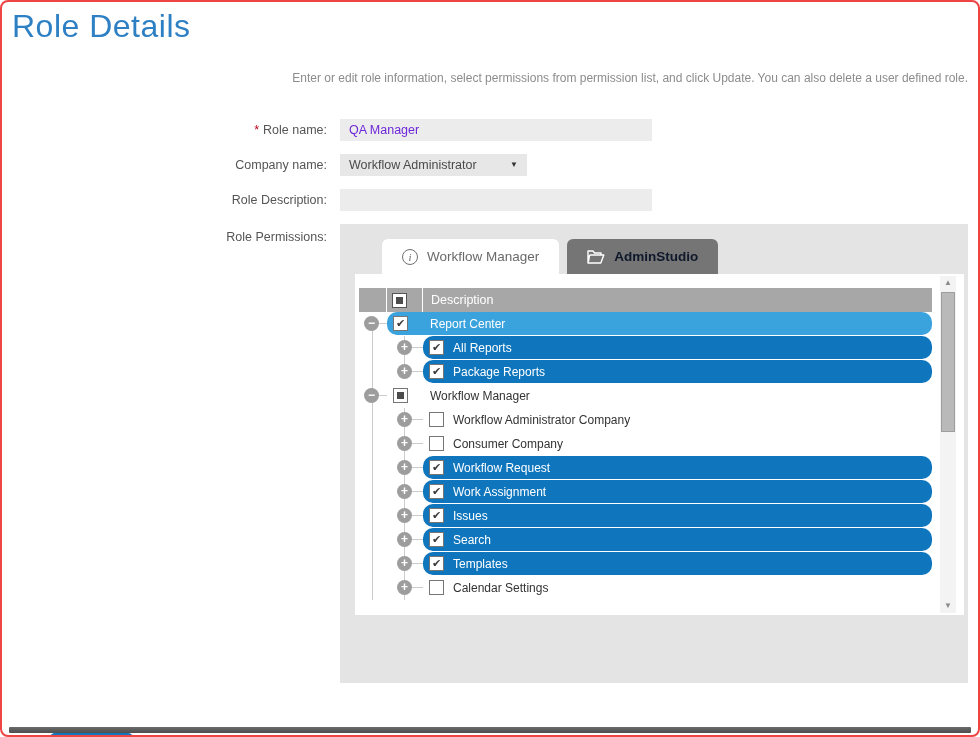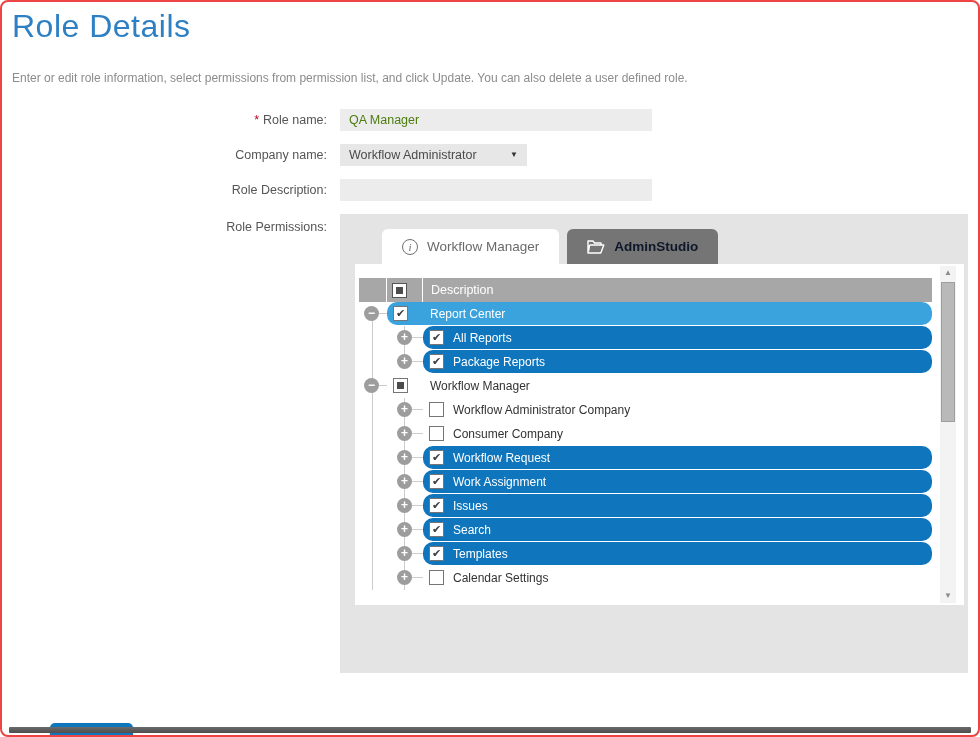--- a/index.html
+++ b/index.html
@@ -10,29 +10,29 @@
     position:relative; width:980px; height:737px;
     background:#fff; border:2px solid #ef4444; border-radius:8px;
     overflow:hidden; padding:6px 10px 0 10px;
   }
   .bottom-edge {
     position:absolute; left:7px; right:7px; bottom:2px; height:6px;
     background:linear-gradient(#6a6a6a,#4e4e4e); border-radius:1px;
   }
 
   .page-title { font-size:32px; font-weight:300; color:#2e80c4; letter-spacing:.5px; }
-  .intro { margin-top:26px; font-size:12px; color:#8c8c8c; }
-
-  .form { display:grid; grid-template-columns:315px 628px; column-gap:13px; row-gap:13px; margin-top:24px; }
+  .intro { margin-top:26px; font-size:12px; color:#8c8c8c;text-align:right; }
+
+  .form { display:grid; grid-template-columns:315px 628px; column-gap:13px; row-gap:13px; margin-top:34px; }
   .flabel { text-align:right; color:#555; font-size:12.5px; align-self:center; white-space:nowrap; }
   .flabel.top { align-self:start; padding-top:6px; }
   .req { color:#c00020; margin-right:4px; }
   .txt-input {
     width:312px; height:22px; background:#ececec; border:none; outline:none;
-    font-family:"Liberation Sans",sans-serif; font-size:12.5px; color:#4d7c0f; padding:0 9px;
+    font-family:"Liberation Sans",sans-serif; font-size:12.5px; color:#6d28d9; padding:0 9px;
   }
   .select {
     position:relative; width:187px; height:22px; background:#e7e7e7;
     display:flex; align-items:center; padding:0 9px; font-size:12.5px; color:#4a4a4a; cursor:default;
   }
   .select .caret { position:absolute; right:9px; top:6px; font-size:8px; color:#333; }
   .select .caret::before { content:"▼"; }
 
   
   .perm-panel { width:628px; height:459px; background:#e4e4e4; }

